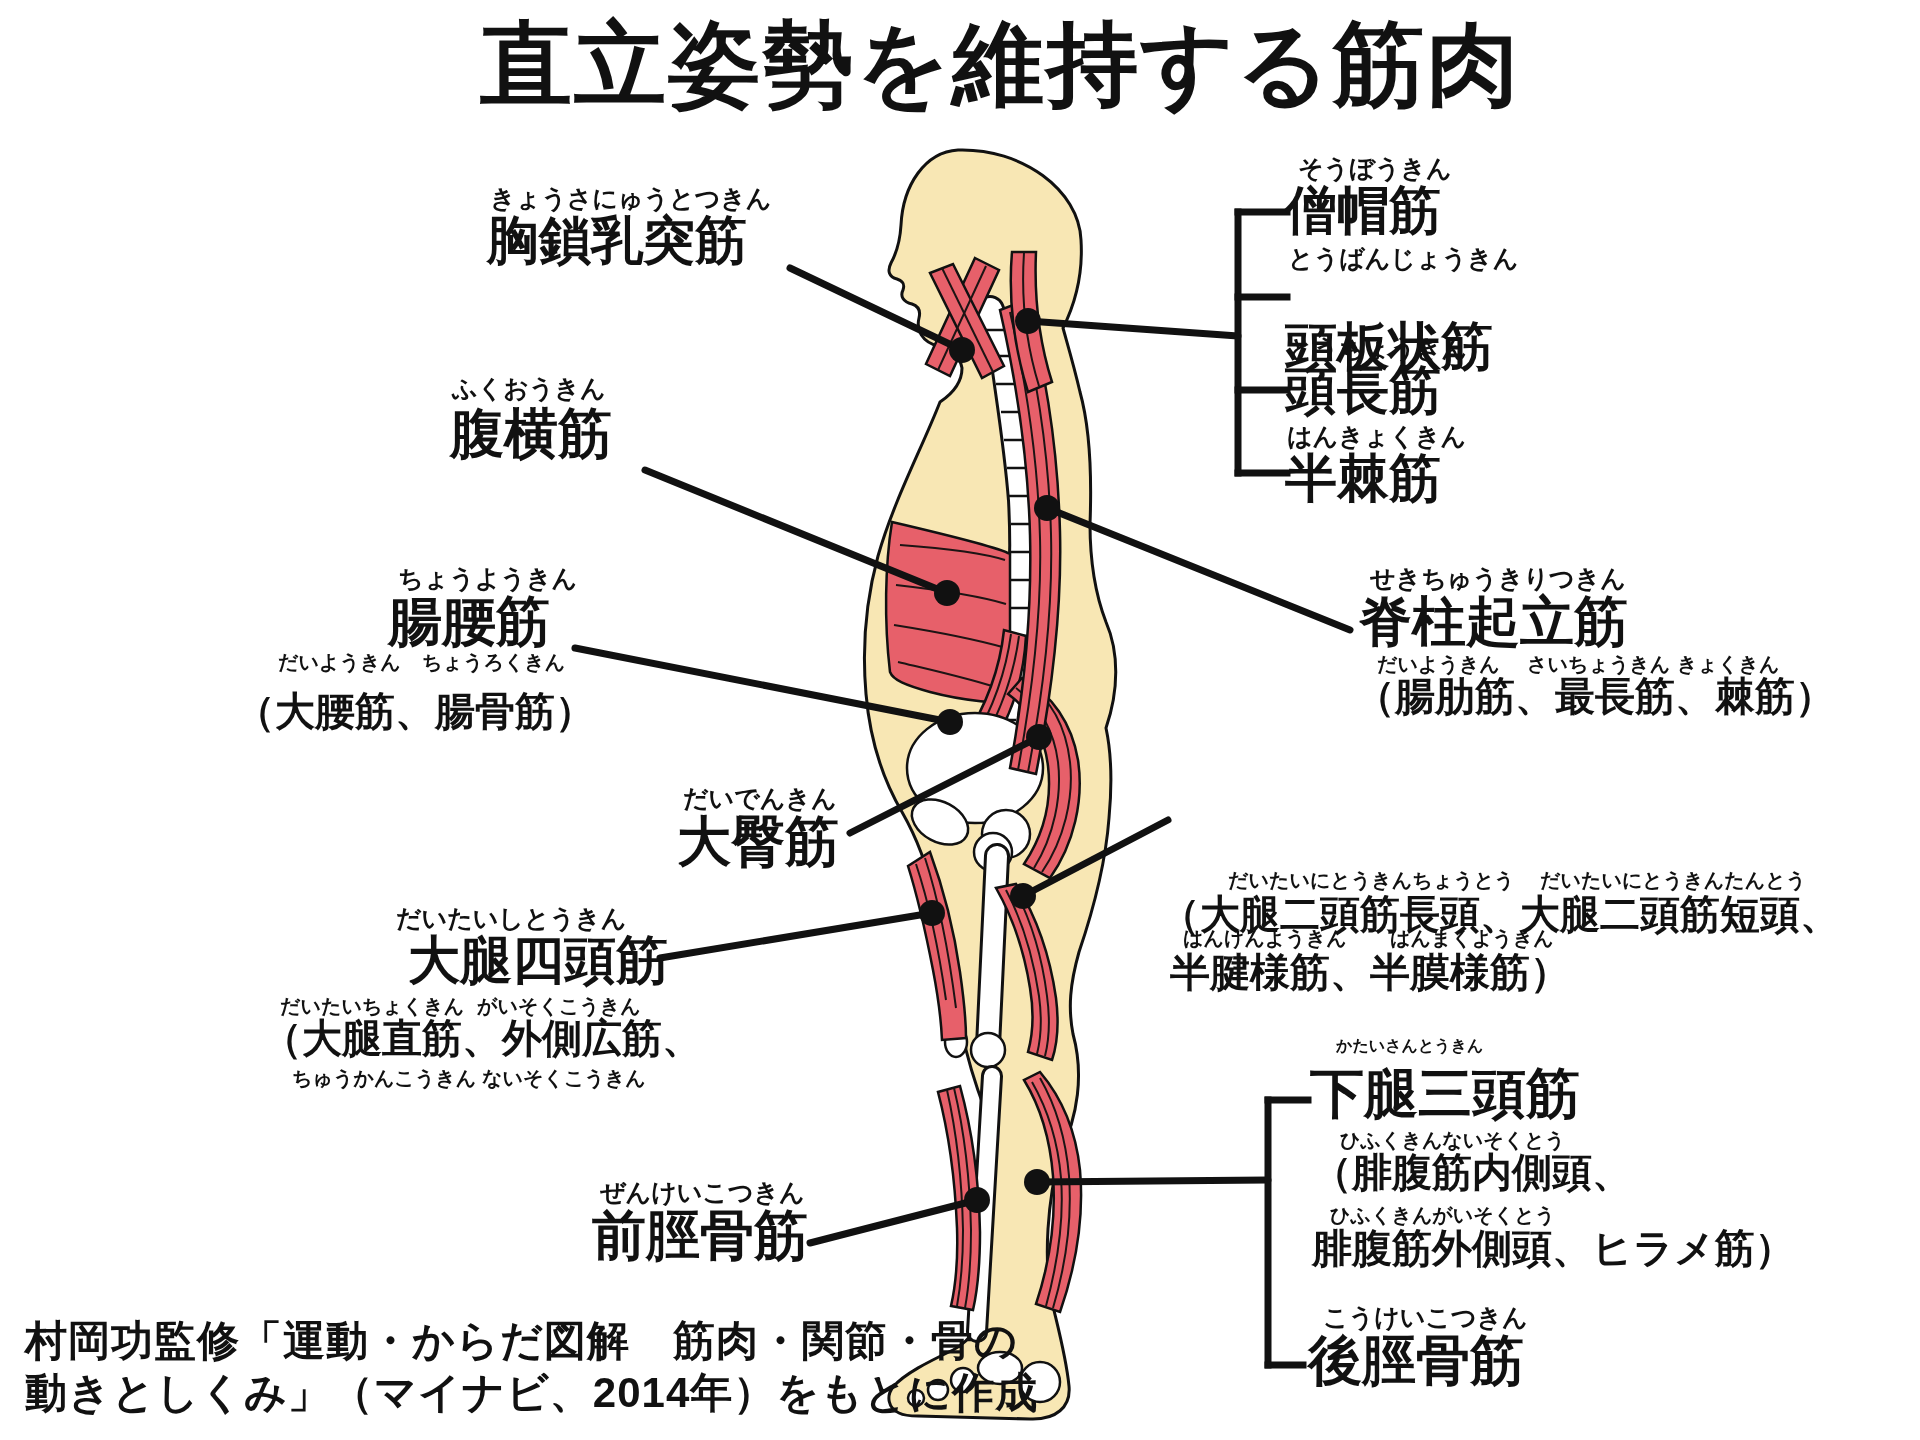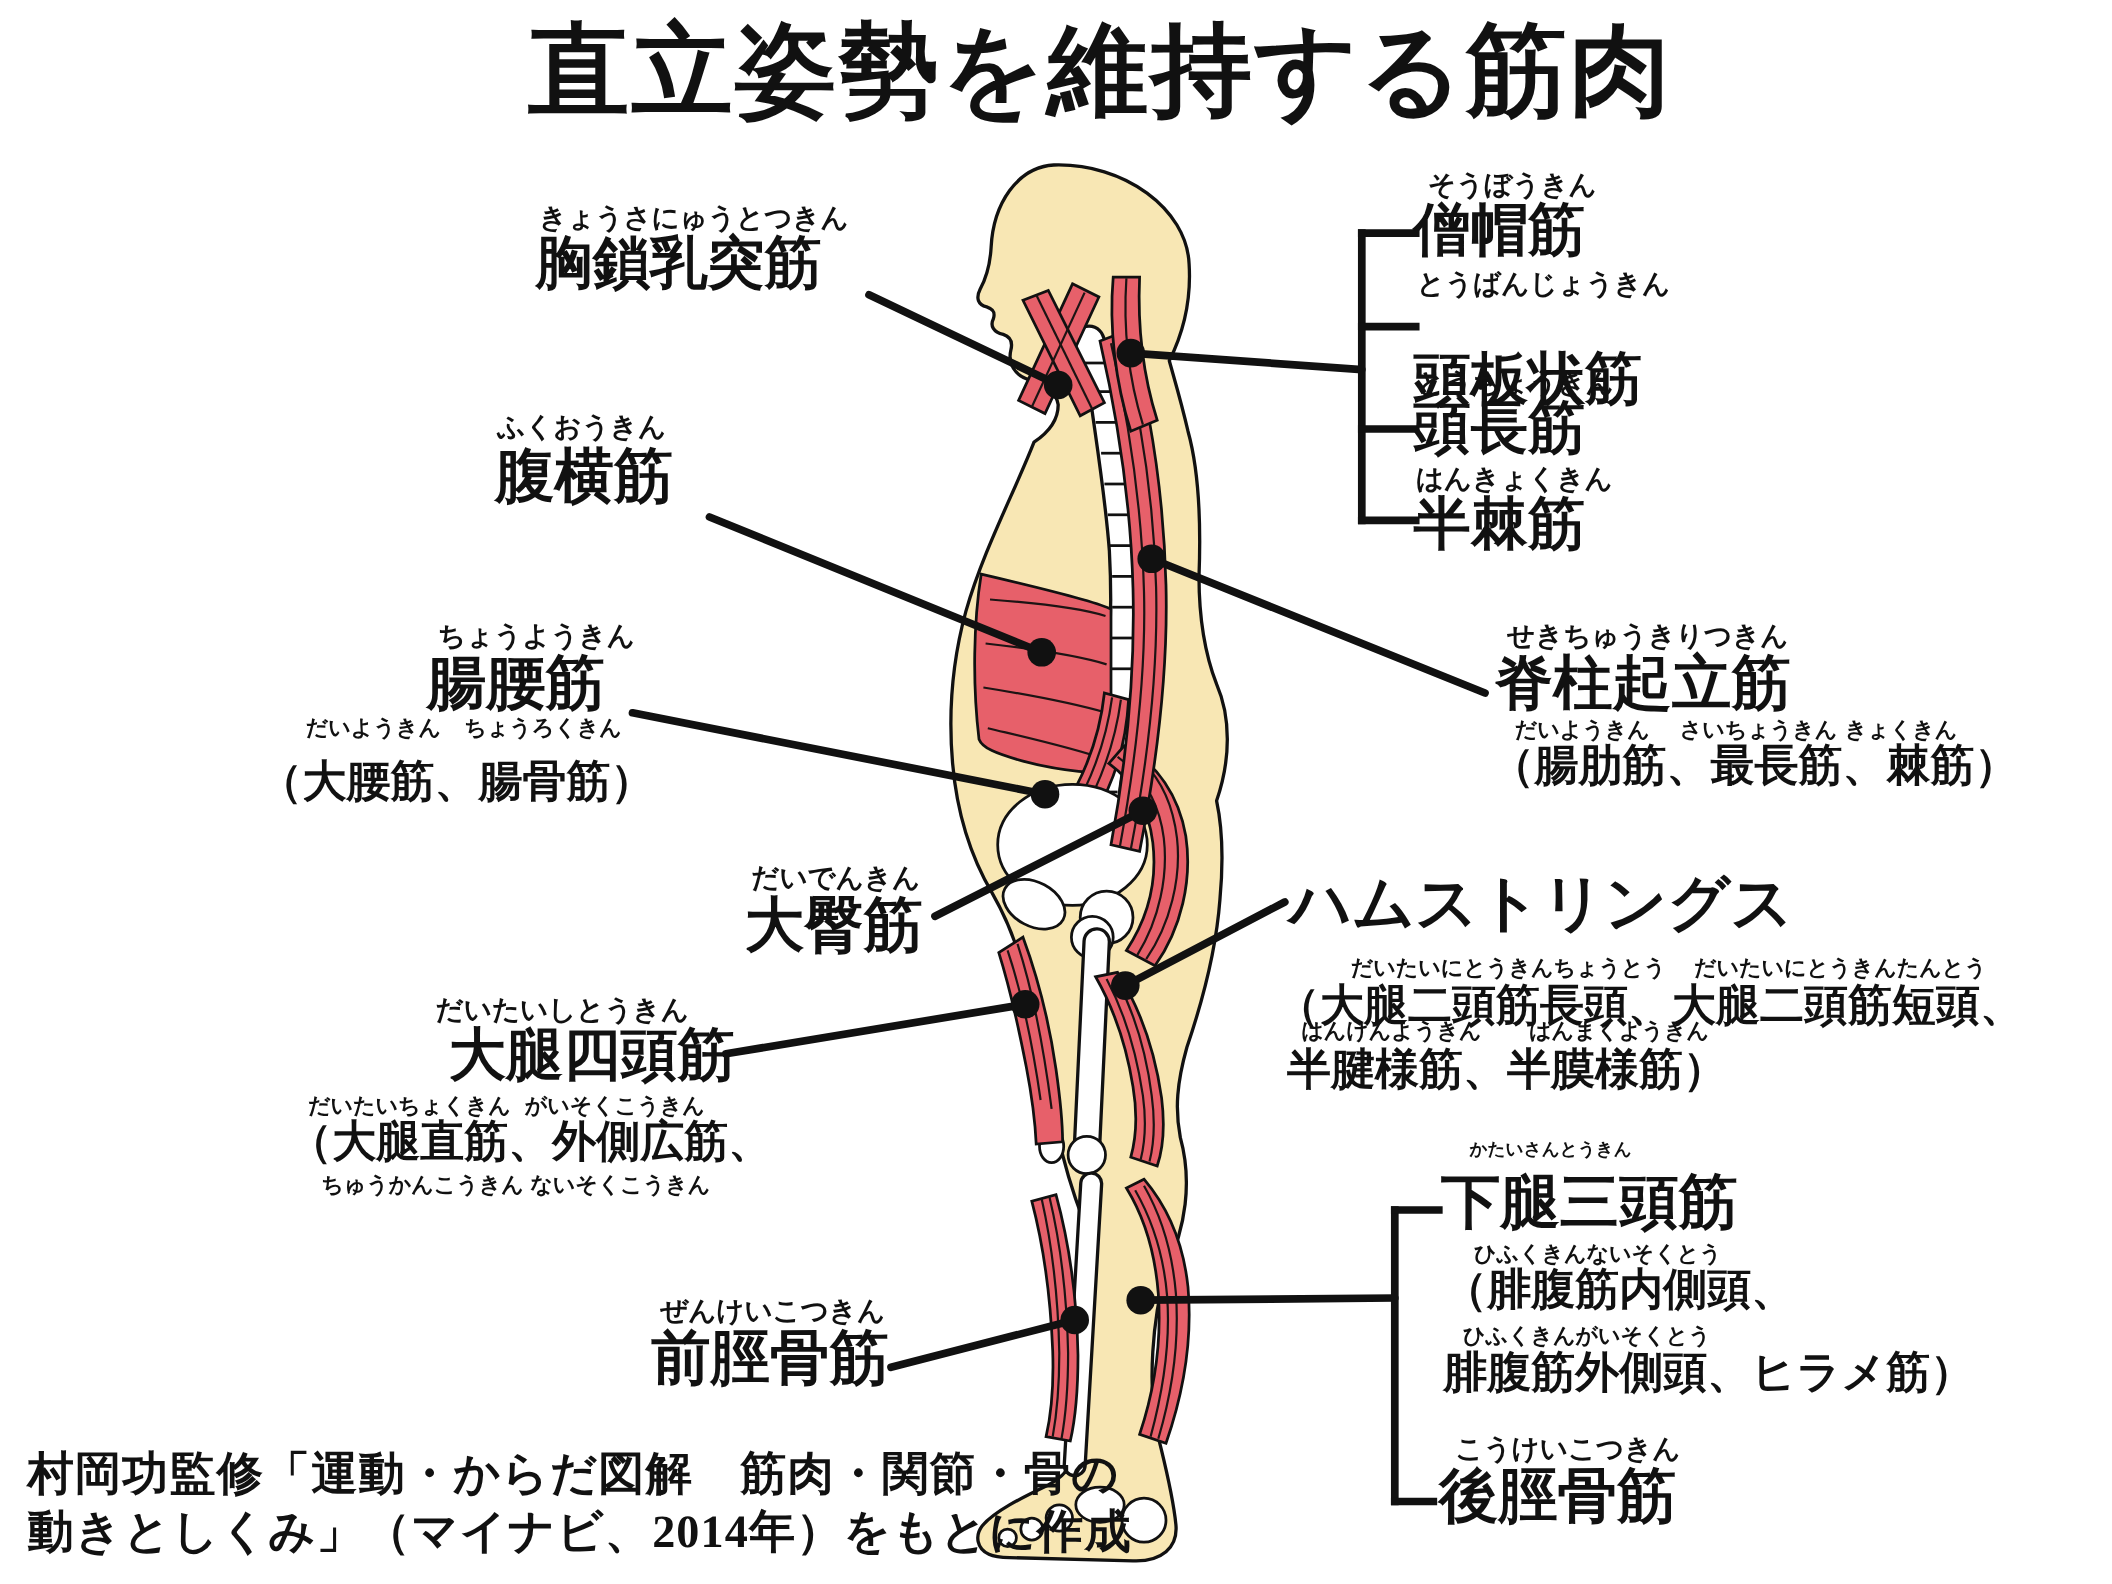--- a/index.html
+++ b/index.html
@@ -1,21 +1,21 @@
 <!DOCTYPE html>
 <html style="--skin: #F8E7B4; --muscle: #E7606A; --outline: #111111; --bone: #FFFFFF; --stripe: #1d1414;"><head>
 <meta charset="utf-8">
 <style>
   :root{
     --skin:#F8E7B4; --muscle:#E7606A; --outline:#111111; --bone:#FFFFFF; --stripe:#1d1414;
   }
   html,body{margin:0;padding:0;background:#ffffff;}
   #canvas{
     position:relative; width:1920px; height:1440px; background:#ffffff; overflow:hidden;
-    font-family:Liberation Serif, serif; color:#111;
+    font-family:Liberation Sans, sans-serif; color:#111;
   }
   #figure-svg{position:absolute; left:0; top:0;}
   .lbl{position:absolute; white-space:nowrap; line-height:1; color:#111;}
   .title{font-size:92px; font-weight:900; letter-spacing:2px;}
   .furi{font-size:25px; font-weight:700;}
   .furi-s{font-size:20px; font-weight:700;}
   .kanji{font-size:52px; font-weight:900;}
   .kanji-lg{font-size:54px; font-weight:900;}
   .kanji-sub{font-size:40px; font-weight:900;}
   .credit{font-size:42px; font-weight:800; letter-spacing:1px;}
@@ -230,21 +230,20 @@
   <div class="lbl furi" style="left:1287px; top:424px;">はんきょくきん</div>
   <div class="lbl kanji" style="left:1285px; top:452px;">半棘筋</div>
 
   <div class="lbl furi" style="left:1370px; top:566px;">せきちゅうきりつきん</div>
   <div class="lbl kanji-lg" style="left:1358px; top:594px;">脊柱起立筋</div>
   <div class="lbl furi-s" style="left:1377px; top:654px;">だいようきん</div>
   <div class="lbl furi-s" style="left:1527px; top:654px;">さいちょうきん</div>
   <div class="lbl furi-s" style="left:1677px; top:654px;">きょくきん</div>
   <div class="lbl kanji-sub" style="left:1355px; top:676px;">（腸肋筋、最長筋、棘筋）</div>
 
-  <div class="lbl kanji-lg" style="left:1172px; top:794px; font-size:56px;">ハムストリングス</div>
   <div class="lbl furi-s" style="left:1228px; top:870px;">だいたいにとうきんちょうとう</div>
   <div class="lbl furi-s" style="left:1540px; top:870px;">だいたいにとうきんたんとう</div>
   <div class="lbl kanji-sub" style="left:1160px; top:894px;">（大腿二頭筋長頭、大腿二頭筋短頭、</div>
   <div class="lbl furi-s" style="left:1183px; top:928px;">はんけんようきん</div>
   <div class="lbl furi-s" style="left:1390px; top:928px;">はんまくようきん</div>
   <div class="lbl kanji-sub" style="left:1170px; top:952px;">半腱様筋、半膜様筋）</div>
 
   <div class="lbl furi" style="left:1336px; top:1038px; font-size:16px;">かたいさんとうきん</div>
   <div class="lbl kanji-lg" style="left:1310px; top:1066px;">下腿三頭筋</div>
   <div class="lbl furi-s" style="left:1340px; top:1130px;">ひふくきんないそくとう</div>

